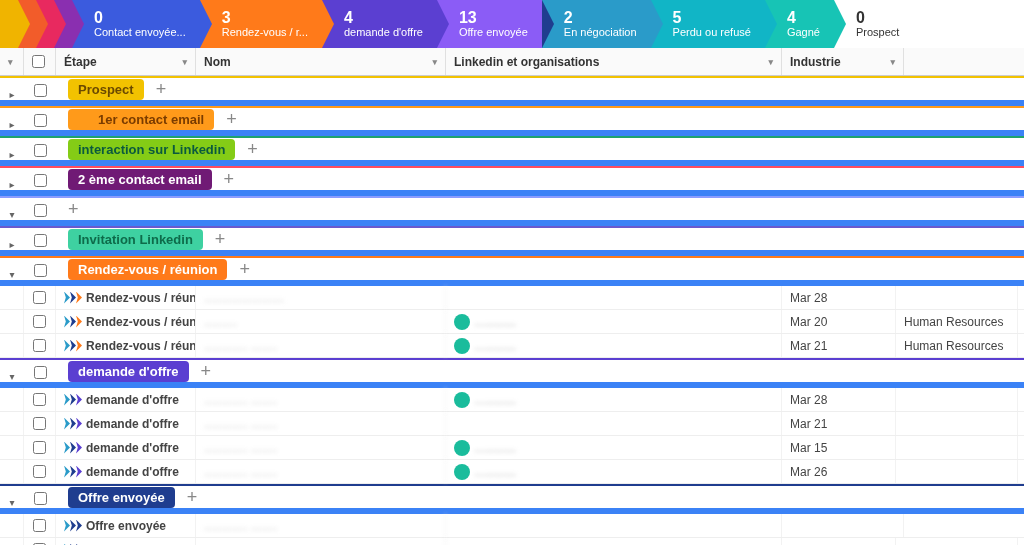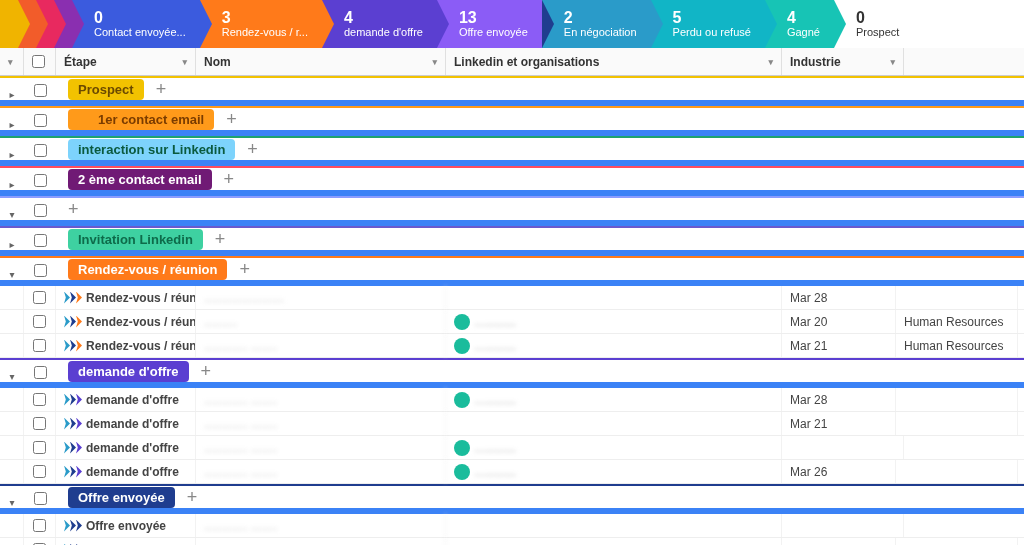--- a/index.html
+++ b/index.html
@@ -127,21 +127,21 @@
     </div>
     <div class="group collapsed" style="--b: #ff9a1a;">
       <div class="caret"></div>
       <div class="chk"><input type="checkbox" style=""></div>
       <span class="badge" style="background: rgb(255, 154, 26); color: rgb(122, 60, 0); padding-left: 30px;">1er contact email</span>
       <span class="plus">+</span>
     </div>
     <div class="group collapsed" style="--b: #1fa36e;">
       <div class="caret"></div>
       <div class="chk"><input type="checkbox" style=""></div>
-      <span class="badge" style="background: #7dd3fc; color: rgb(11, 90, 62);">interaction sur Linkedin</span>
+      <span class="badge" style="background: #84cc16; color: rgb(11, 90, 62);">interaction sur Linkedin</span>
       <span class="plus">+</span>
     </div>
     <div class="group collapsed" style="--b: #ff4d5e;">
       <div class="caret"></div>
       <div class="chk"><input type="checkbox" style=""></div>
       <span class="badge" style="background: #701a75; color: rgb(255, 255, 255);">2 ème contact email</span>
       <span class="plus">+</span>
     </div>
     <div class="group expanded" style="--b: #8a9cff;">
       <div class="caret"></div>
@@ -276,20 +276,21 @@
           <span style="background: rgb(31, 61, 143);"></span>
           <span style="background: rgb(91, 63, 209);"></span>
         </span>
         <span>demande d'offre</span>
       </div>
       <div class="c-nom">............. ........</div>
       <div class="c-contacts">
         <span class="avatar"></span>
         <span class="blurtext">….........</span>
       </div>
+      <div class="c-date">Mar 15</div>
       <div class="c-industrie"></div>
     </div>
     <div class="row">
       <div class="c-caret"></div>
       <div class="c-check">
         <input type="checkbox" style="">
       </div>
       <div class="c-etape">
         <span class="chevset">
           <span style="background: rgb(42, 155, 201);"></span>

